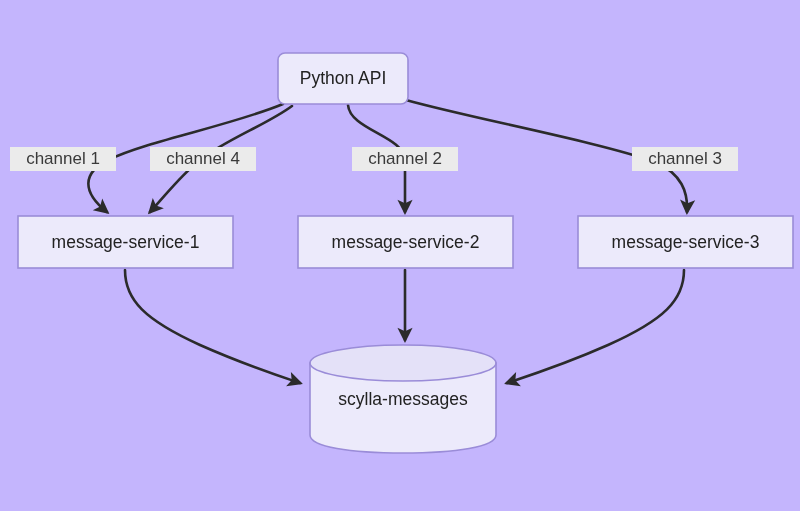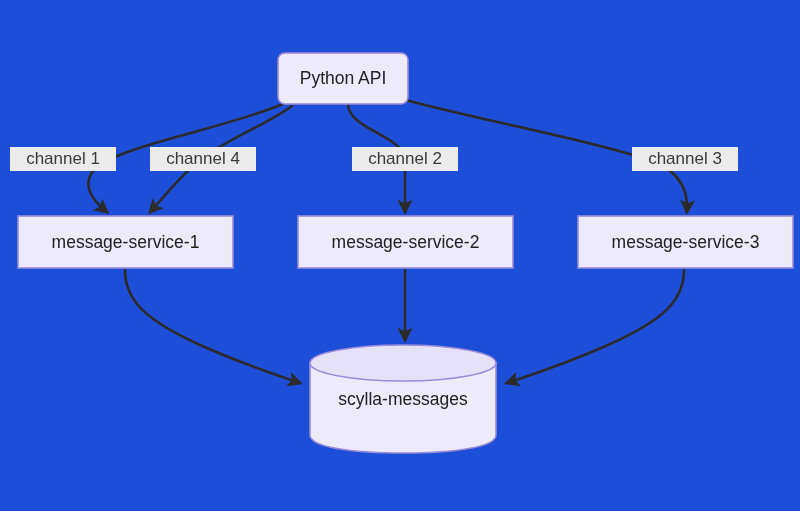--- a/index.html
+++ b/index.html
@@ -10,21 +10,21 @@
   body {
     width: 800px;
     height: 511px;
     font-family: "Liberation Sans", sans-serif;
     overflow: hidden;
   }
   #diagram-root {
     position: relative;
     width: 800px;
     height: 511px;
-    background: #1d4ed8;
+    background: #c4b5fd;
   }
   svg.flowchart {
     display: block;
     width: 800px;
     height: 511px;
   }
   .node-shape {
     fill: #ECEAFB;
     stroke: #9A8CD8;
     stroke-width: 1.6;

